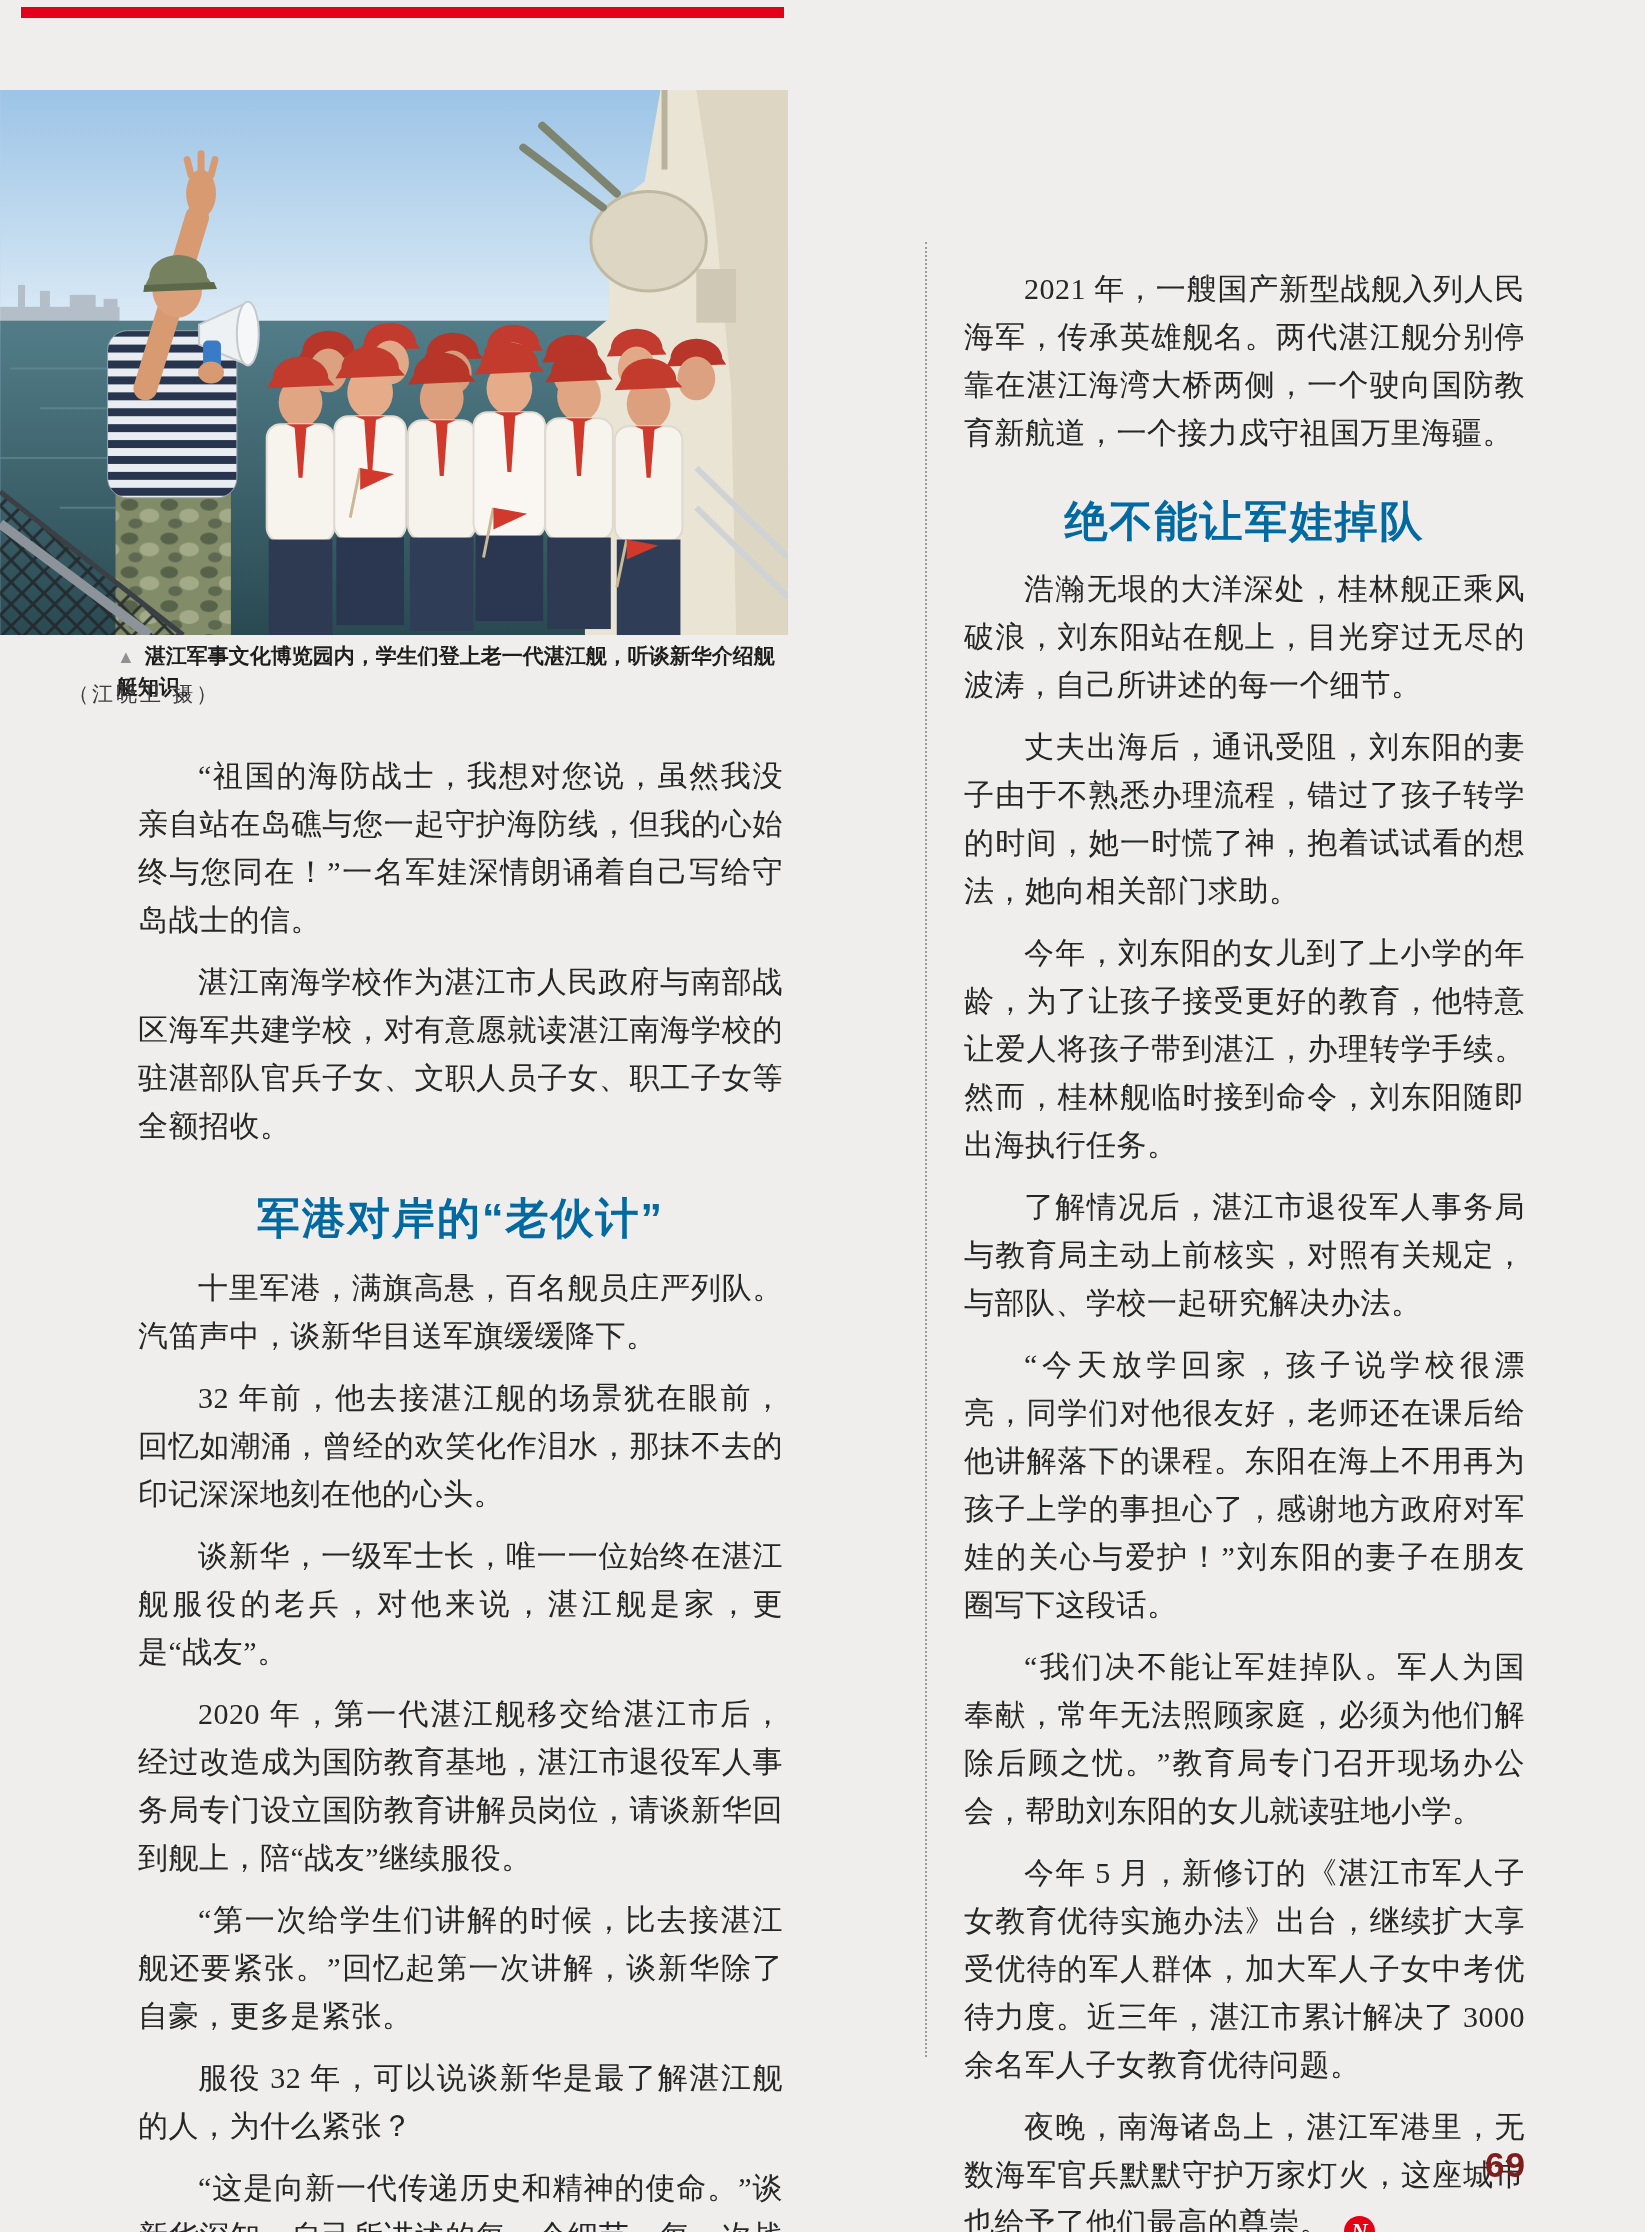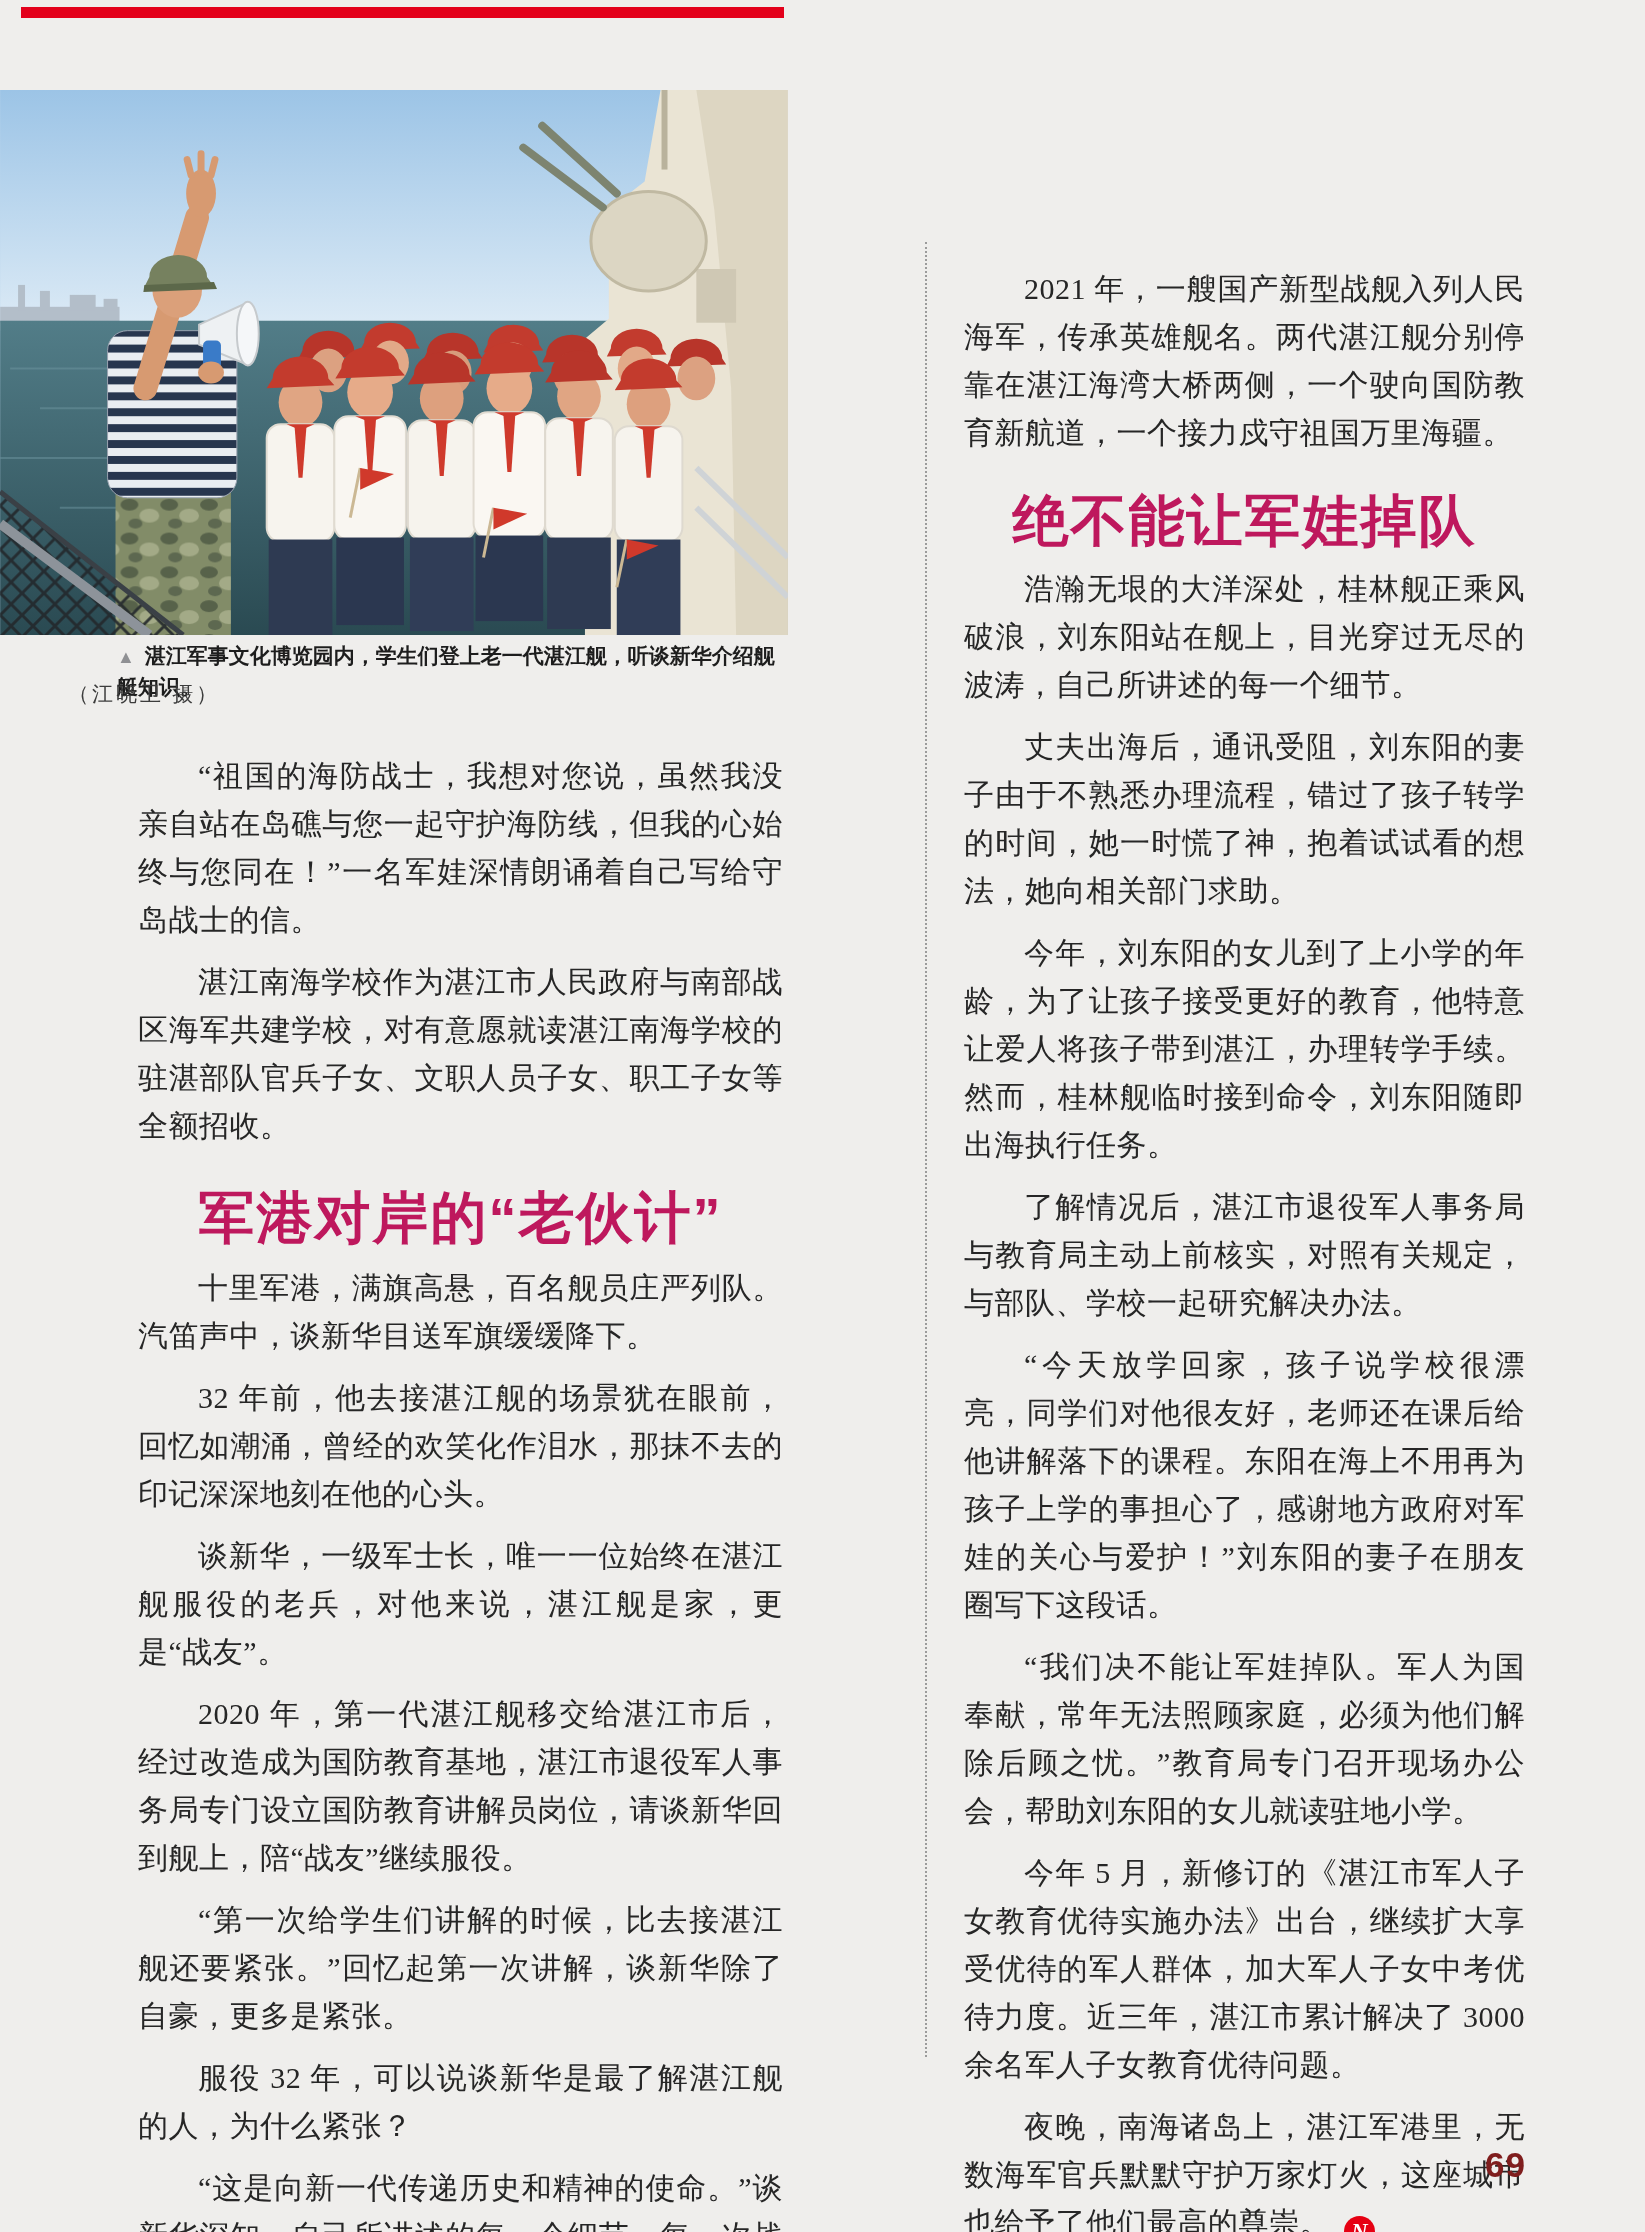--- a/index.html
+++ b/index.html
@@ -22,21 +22,21 @@
   }
   .col p{
     margin:14px;font-size:30px;line-height:48px;color:#262626;
     text-align:justify;text-indent:2em;letter-spacing:0.5px;
   }
   .left-col{position:absolute;left:124px;top:738px;width:673px;}
   .right-col{position:absolute;left:950px;top:251px;width:589px;}
   .col h2{
     margin:40px 0 18px 0;text-align:center;
     font-family:"Liberation Sans","DejaVu Sans",sans-serif;
-    font-weight:bold;font-size:56px;line-height:56px;color:#be185d;letter-spacing:2px;
+    font-weight:bold;font-size:43px;line-height:56px;color:#0369a1;letter-spacing:2px;
   }
   .right-col h2{margin:36px 0 16px 0;}
   .divider{
     position:absolute;left:925px;top:242px;height:1815px;width:0;
     border-left:2px dotted #9b9b9b;
   }
   .badge{
     display:inline-block;width:31px;height:31px;border-radius:50%;
     background:#e60012;color:#ffffff;text-align:center;vertical-align:-6px;
     font-family:"Liberation Serif","DejaVu Serif",serif;

